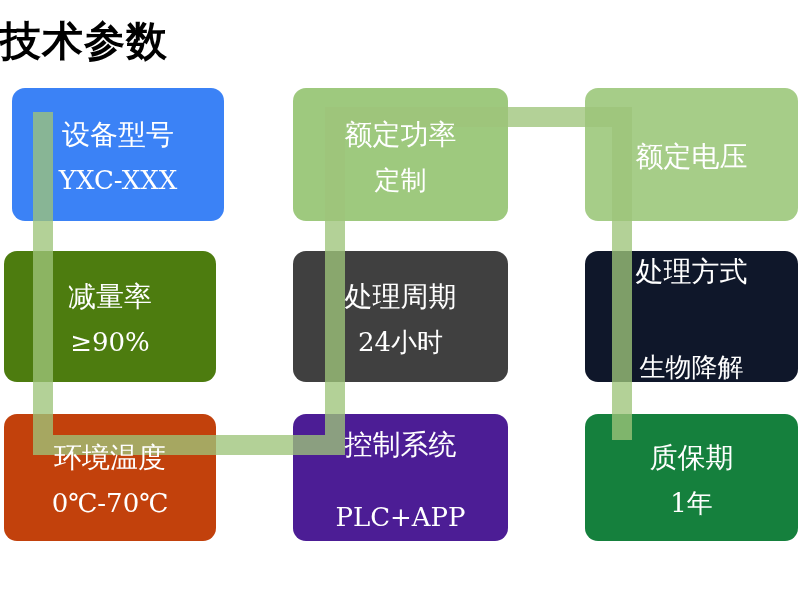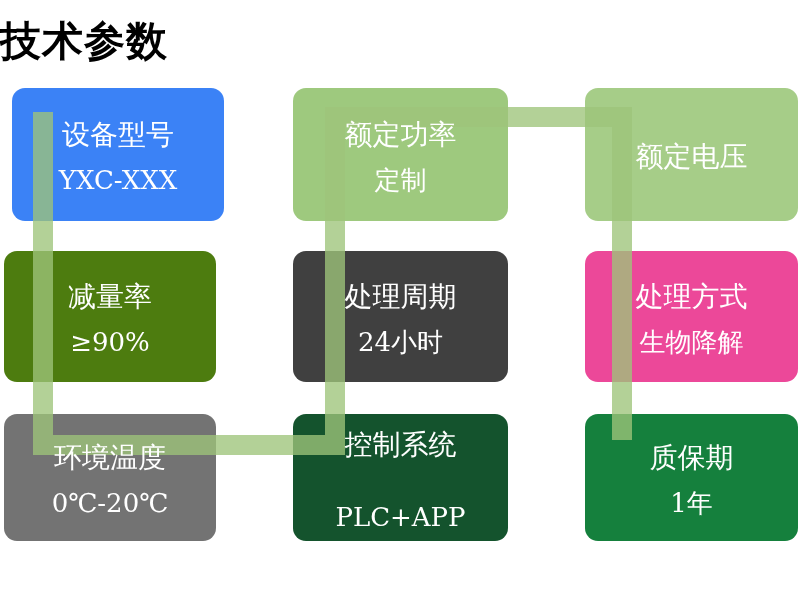--- a/index.html
+++ b/index.html
@@ -90,30 +90,30 @@
   </div>
 
   <div class="box c1 r2" style="background: #4d7c0f;">
     <span class="box-title">减量率</span>
     <span class="box-value">≥90%</span>
   </div>
   <div class="box c2 r2" style="background: #404040;">
     <span class="box-title">处理周期</span>
     <span class="box-value">24小时</span>
   </div>
-  <div class="box c3 r2" style="background: #ec4899;">
+  <div class="box c3 r2" style="background: #0f172a; justify-content: space-between;">
     <span class="box-title">处理方式</span>
     <span class="box-value">生物降解</span>
   </div>
 
-  <div class="box c1 r3" style="background: #737373;">
+  <div class="box c1 r3" style="background: #c2410c;">
     <span class="box-title">环境温度</span>
-    <span class="box-value">0℃-20℃</span>
+    <span class="box-value">0℃-70℃</span>
   </div>
-  <div class="box c2 r3" style="background: #14532d; gap: 42px;">
+  <div class="box c2 r3" style="background: #4c1d95; gap: 42px;">
     <span class="box-title">控制系统</span>
     <span class="box-value">PLC+APP</span>
   </div>
   <div class="box c3 r3" style="background: #15803d;">
     <span class="box-title">质保期</span>
     <span class="box-value">1年</span>
   </div>
 
 </div>
 

